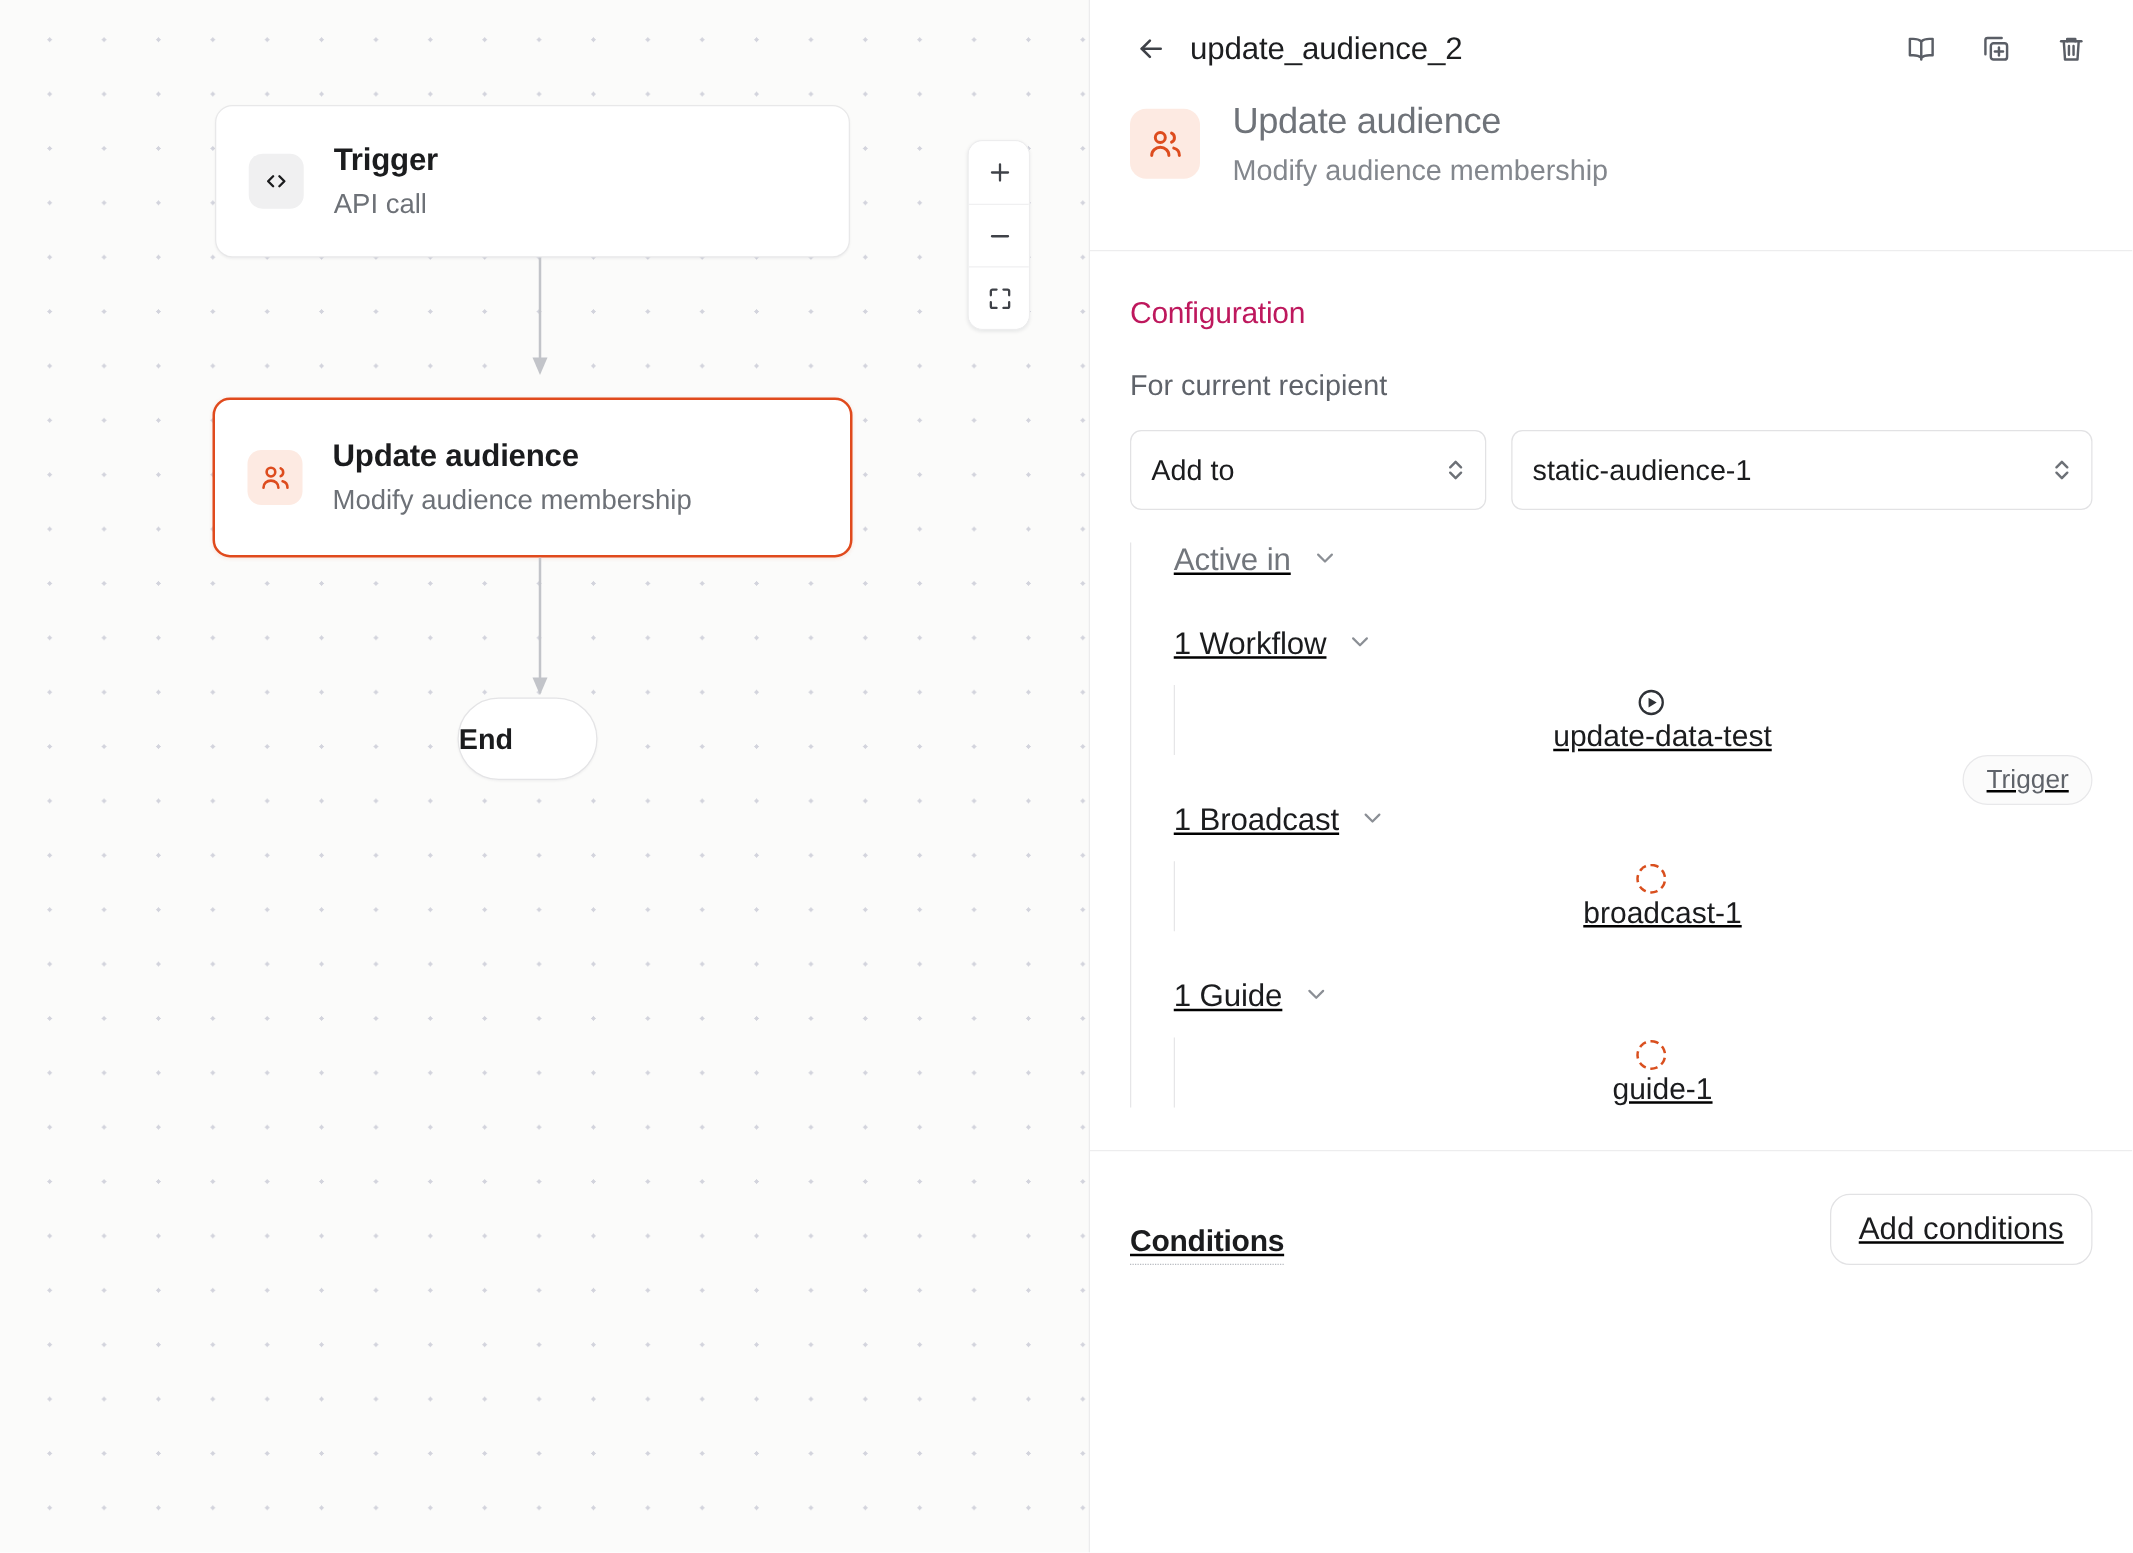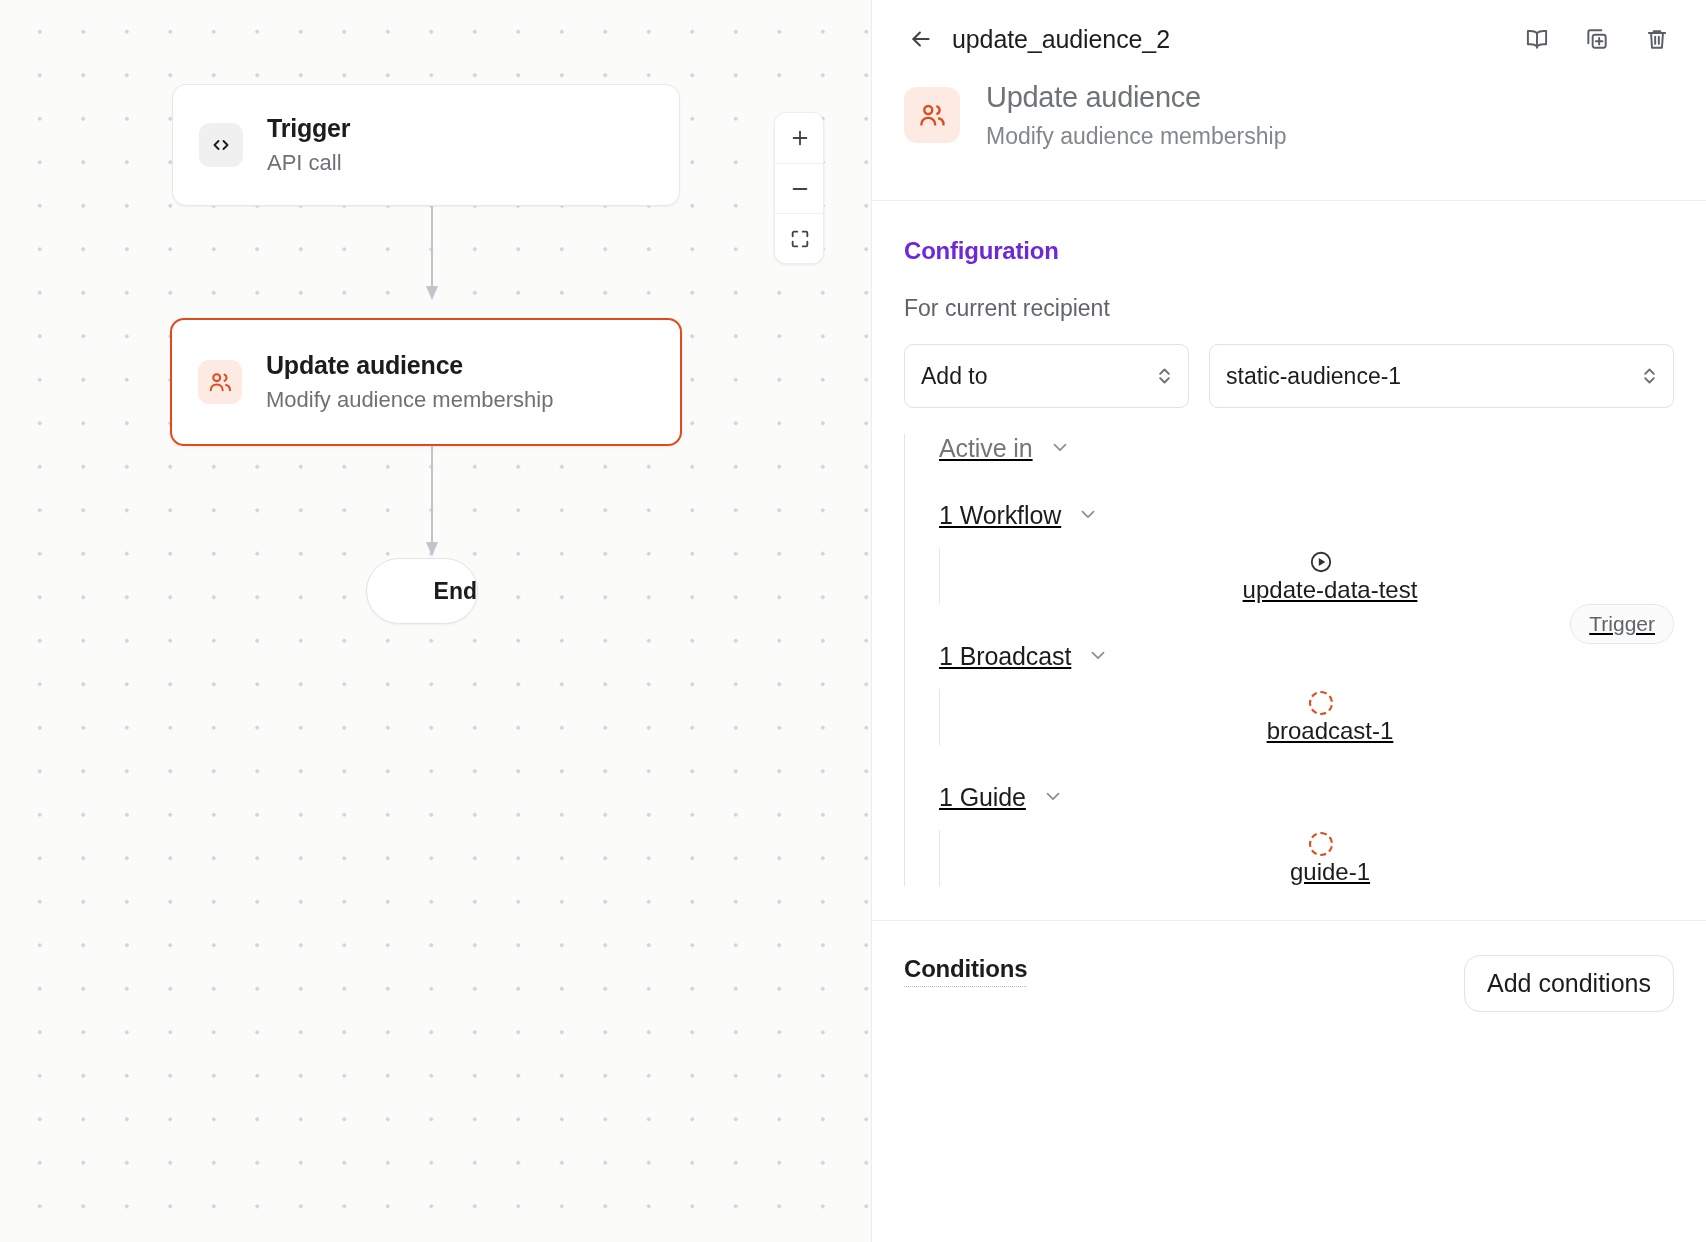--- a/index.html
+++ b/index.html
@@ -59,21 +59,21 @@
   #edge-1 { left: 422px; top: 206px; }
   #edge-2 { left: 422px; top: 446px; }
 
   .end-node {
     position: absolute;
     left: 366px; top: 558px;
     width: 112px; height: 66px;
     border: 1px solid #e4e4e6;
     background: #fff;
     border-radius: 34px;
-    display: flex; align-items: center; justify-content: flex-end;
+    display: flex; align-items: center; justify-content: flex-start;
     box-shadow: 0 1px 2px rgba(16,24,40,.05);
   }
   .end-label { font-size: 23px; font-weight: 700; color: #1b1c1e; }
 
   .zoom-controls {
     position: absolute;
     left: 774px; top: 112px;
     width: 50px;
     background: #fff;
     border: 1px solid #ededee;
@@ -132,21 +132,21 @@
   }
   .header-sub { font-size: 23px; color: #83878d; margin-top: 8px; }
 
   .panel-scroll { flex: 1 1 auto; overflow: hidden; display: flex; flex-direction: column; }
 
   .config-section {
     padding: 36px 32px 34px 32px;
     border-bottom: 1px solid #ededee;
   }
   .section-title {
-    font-size: 24px; font-weight: 700; color: #6d28d9; letter-spacing: -.2px;
+    font-size: 24px; font-weight: 400; color: #be185d; letter-spacing: -.2px;
   }
   .field-label {
     font-size: 23px; color: #5f636a; margin-top: 30px;
   }
 
   .select-row { display: flex; gap: 20px; margin-top: 22px; }
   .select {
     height: 64px;
     border: 1px solid #e2e2e4;
     border-radius: 9px;
@@ -193,21 +193,21 @@
     color: #5f636a;
   }
   .dashed-circle {
     width: 24px; height: 24px;
     border: 2.5px dashed #d94f1e;
     border-radius: 50%;
   }
 
   .conditions-section {
     padding: 34px 32px;
-    display: flex; align-items: flex-start;
+    display: flex; align-items: flex-end; text-decoration: underline;
   }
   .conditions-title {
     font-size: 24px; font-weight: 700; color: #1b1c1e;
     border-bottom: 1px dotted #b9bcc1;
     padding-bottom: 3px;
     letter-spacing: -.2px;
   }
   .btn-outline {
     margin-left: auto;
     border: 1px solid #e2e2e4;

